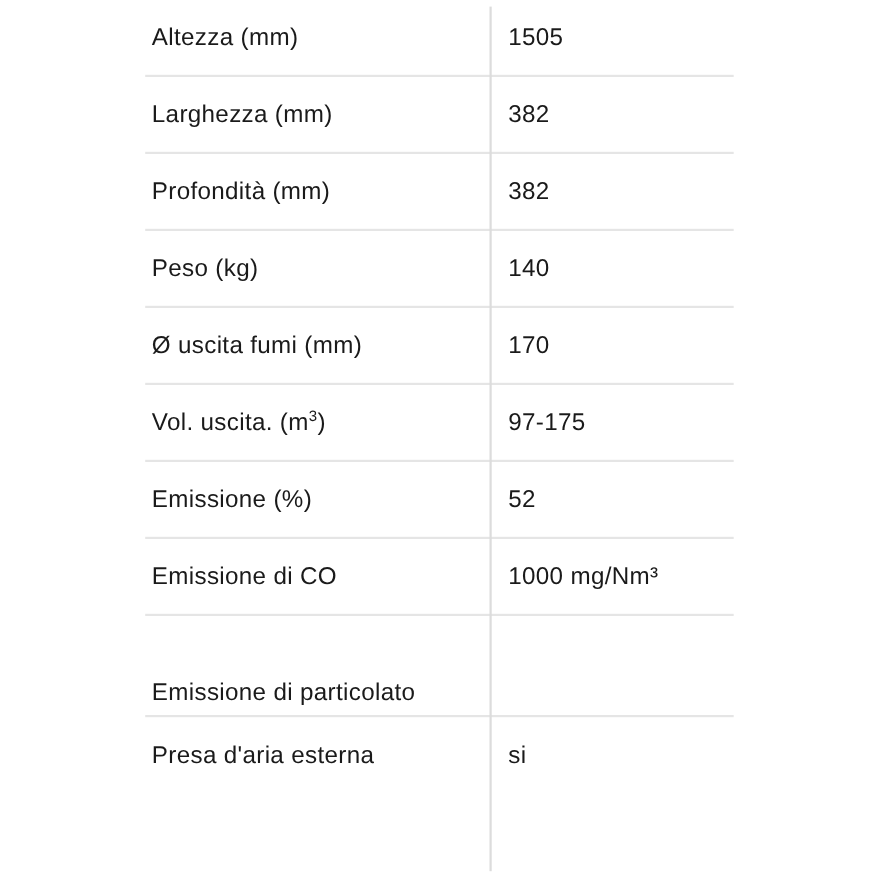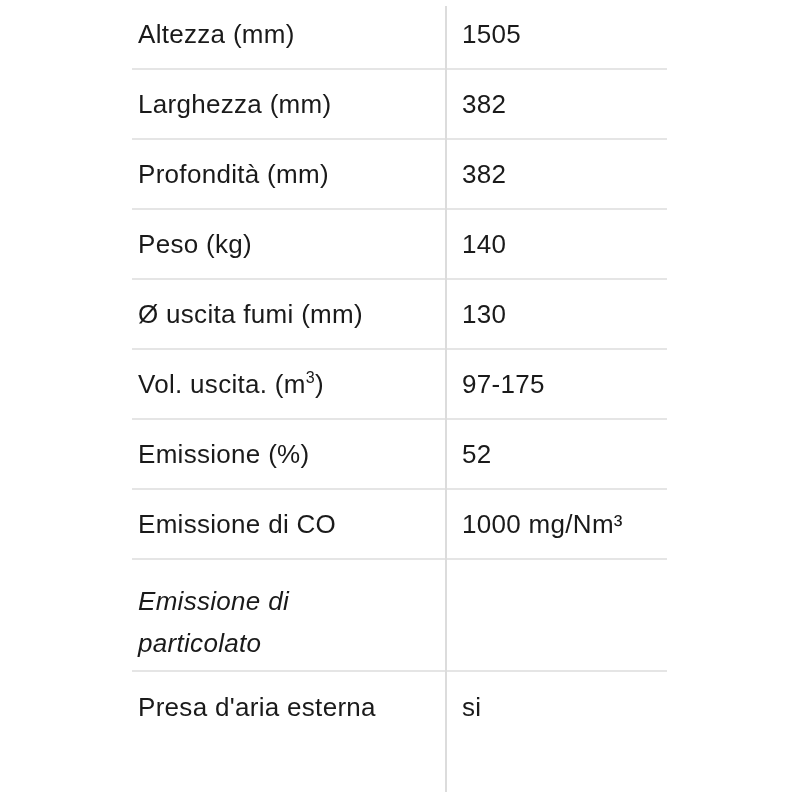--- a/index.html
+++ b/index.html
@@ -32,33 +32,32 @@
     z-index: 2;
   }
   .row {
     display: flex;
     align-items: center;
     height: 70px;
     box-sizing: border-box;
     border-bottom: 2px solid #e5e5e5;
   }
   .row--tall {
-    height: 112px;
-    align-items: center;
-    font-style: italic;
+    height: 92px;
+    align-items: flex-end;
   }
   .row--tall .cell {
     padding-top: 14px;
   }
   .row--last {
     border-bottom: none;
   }
   .cell {
     box-sizing: border-box;
-    font-size: 26px;
+    font-size: 22px;
     line-height: 42px;
     letter-spacing: 0.3px;
     color: #1a1a1a;
   }
   .cell-label {
     width: 314px;
     padding-left: 6px;
     padding-right: 30px;
   }
   .cell-value {
@@ -112,21 +111,21 @@
       <div class="cell cell-value">
         <span>140</span>
       </div>
     </div>
 
     <div class="row">
       <div class="cell cell-label">
         <span>Ø uscita fumi (mm)</span>
       </div>
       <div class="cell cell-value">
-        <span>130</span>
+        <span>170</span>
       </div>
     </div>
 
 
     <div class="row">
       <div class="cell cell-label">
         <span><span>Vol. uscita. (m</span><sup>3</sup><span>)</span></span>
       </div>
       <div class="cell cell-value">
         <span>97-175</span>

